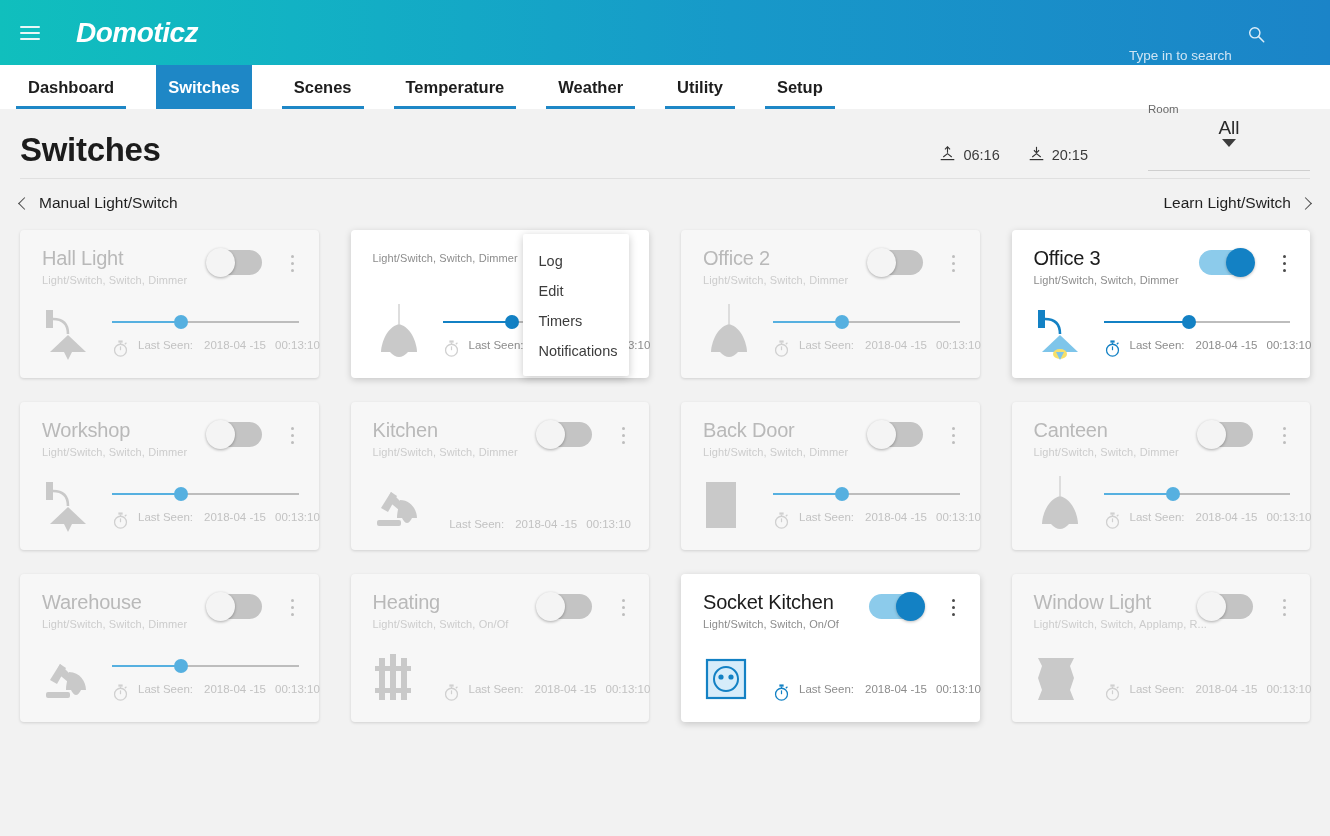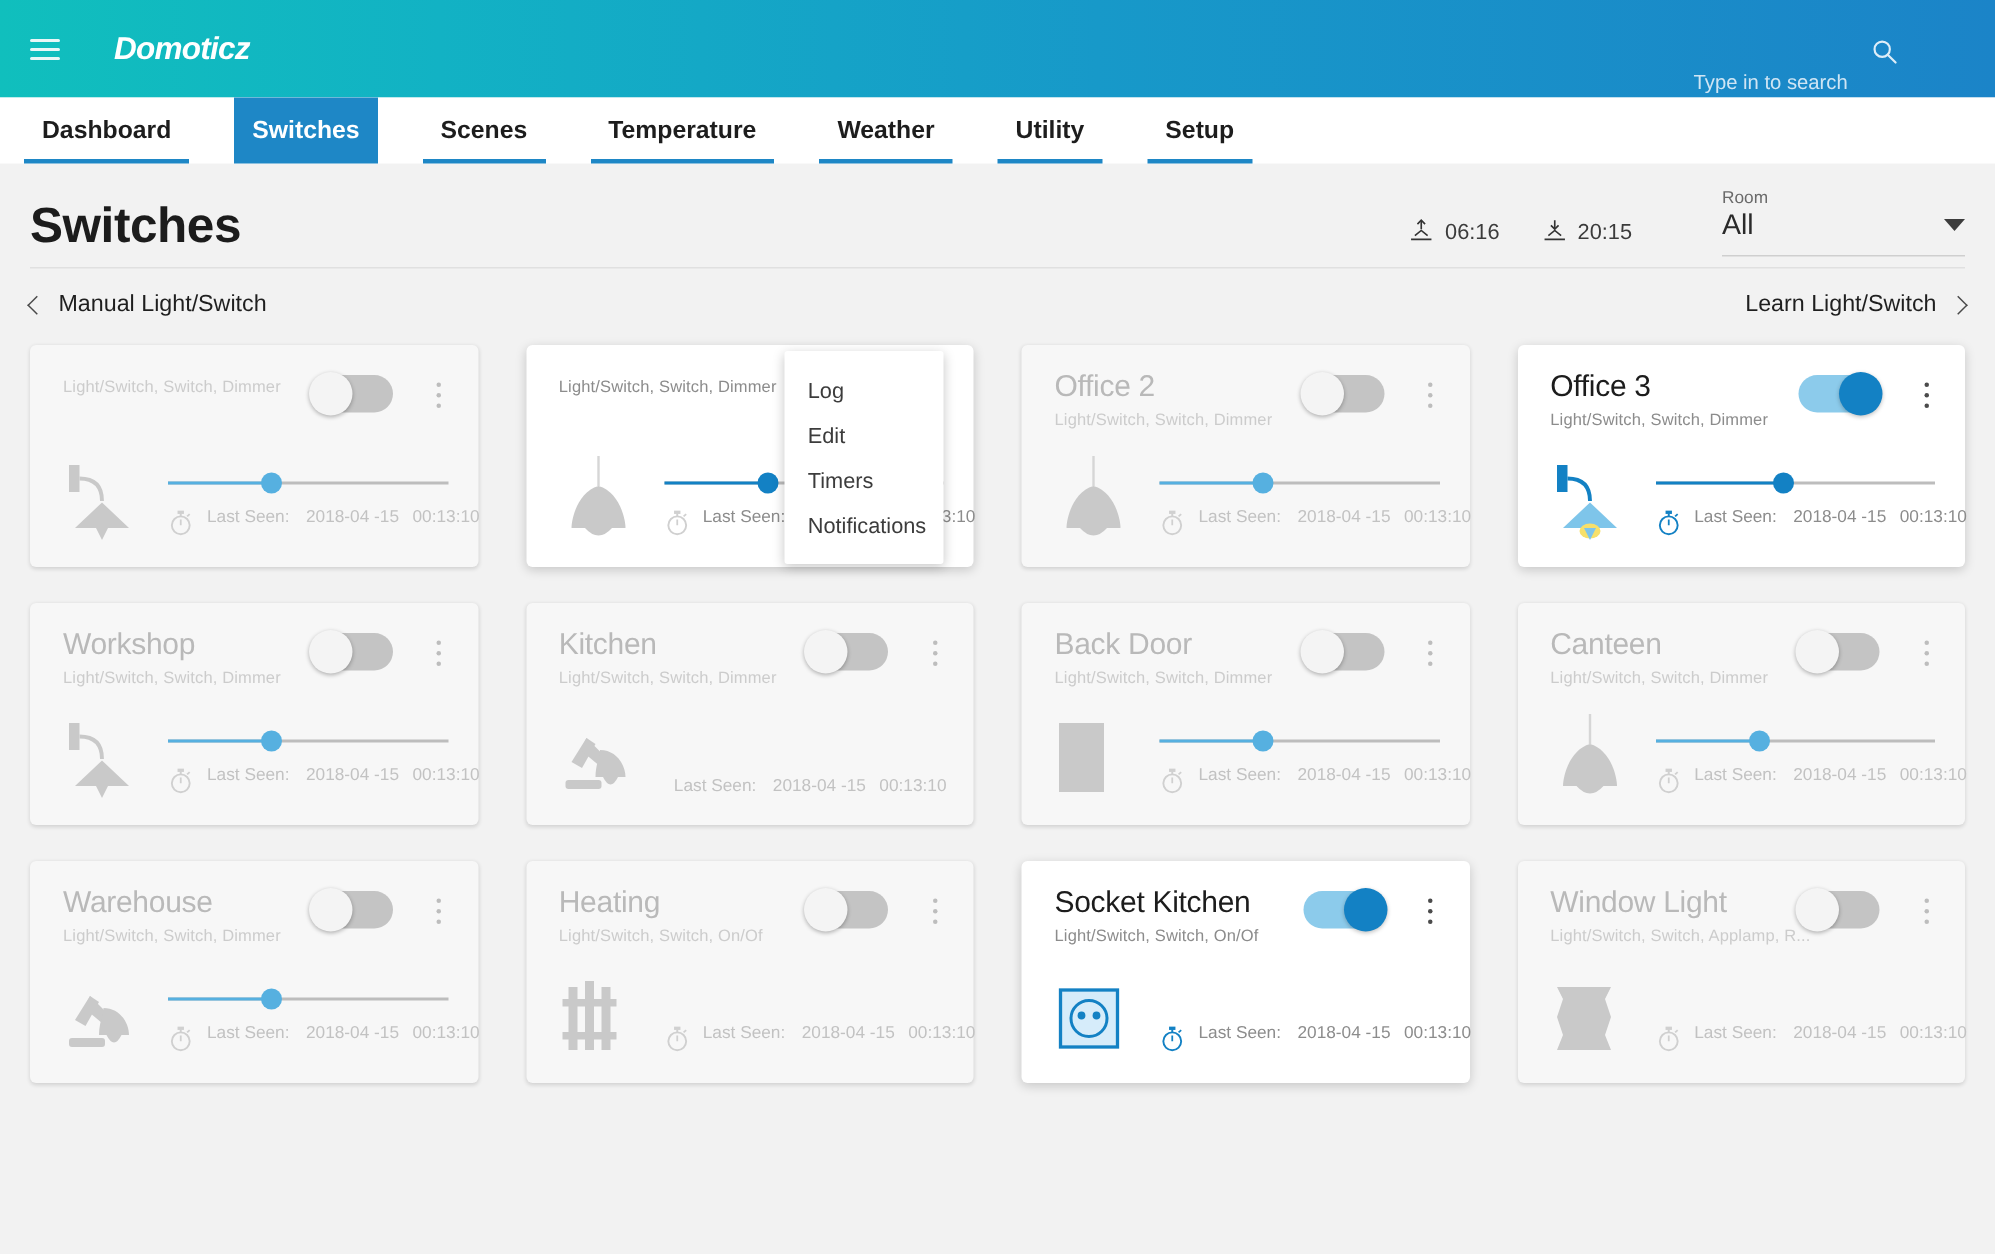--- a/index.html
+++ b/index.html
@@ -14,21 +14,21 @@
 
   
   .topbar{
     position:relative; height:65px;
     background:linear-gradient(90deg,#10bfbd 0%,#12b2c4 22%,#1799c9 55%,#1b84c8 100%);
     display:flex; align-items:center;
   }
   .hamburger{ width:20px; margin-left:20px; cursor:pointer; }
   .hamburger span{ display:block; height:2px; background:#e9f7f7; margin:4px 0; border-radius:1px; }
   .brand{
-    margin-left:36px; color:#ffffff; font-size:21px; font-weight:bold;
+    margin-left:36px; color:#ffffff; font-size:28px; font-weight:bold;
     font-style:italic; letter-spacing:-0.5px;
   }
   .search-wrap{ position:absolute; right:49px; top:26px; display:flex; align-items:flex-end;flex-direction:column; }
   .search-icon{ width:17px; height:17px; margin-right:16px; margin-bottom:3px; opacity:.95; }
   .search-field{ position:relative; width:152px; }
   .search-input{
     width:152px; background:transparent; border:none; outline:none;
     color:#eaf4fb; font-size:13.5px; font-family:"Liberation Sans",sans-serif;
     padding:0 0 4px 0;
   }
@@ -53,21 +53,21 @@
   .page{ padding:0 20px; }
   .page-head{
     position:relative; height:70px; border-bottom:1px solid #e0e0e0;
     display:flex; align-items:flex-end;
   }
   .page-title{ font-size:33px; font-weight:bold; color:#1c1c1c; padding-bottom:9px; letter-spacing:-.3px; }
   .suntimes{ position:absolute; right:222px; bottom:15px; display:flex; align-items:center; gap:28px; }
   .suntime{ display:flex; align-items:center; gap:7px; font-size:14.5px; color:#3b3b3b; }
   .room-select{ position:absolute; right:0px; bottom:7px; width:162px; cursor:pointer; }
   .room-label{ font-size:11.5px; color:#6a6a6a; margin-bottom:2px; }
-  .room-row{ display:flex; align-items:center; justify-content:space-between; border-bottom:1px solid #cfcfcf; padding-bottom:8px; }
+  .room-row{ display:flex; align-items:center; justify-content:space-between; border-bottom:1px solid #cfcfcf; padding-bottom:20px;flex-direction:column; }
   .room-value{ font-size:19px; color:#2a2a2a; }
   .caret{ width:0;height:0;border-left:7px solid transparent;border-right:7px solid transparent;border-top:8px solid #3d3d3d; margin-bottom:3px; }
 
   .subnav{ height:48px; display:flex; align-items:center; justify-content:space-between; }
   .subnav-left, .subnav-right{ display:flex; align-items:center; gap:10px; font-size:15.5px; color:#1f1f1f; cursor:pointer; }
   .chev{ display:inline-block; width:9px; height:9px; border-top:1.6px solid #4a4a4a; border-right:1.6px solid #4a4a4a; }
   .chev.left{ transform:rotate(-135deg); }
   .chev.right{ transform:rotate(45deg); }
 
   
@@ -224,20 +224,21 @@
       <span>Manual Light/Switch</span>
     </div>
     <div class="subnav-right">
       <span>Learn Light/Switch</span>
       <span class="chev right"></span>
     </div>
   </div>
 
   <div class="grid" id="grid">
       <div class="card">
+        <div class="card-title">Hall Light</div>
         <div class="card-sub">Light/Switch, Switch, Dimmer</div>
         <div class="toggle ">
           <div class="knob"></div>
         </div>
         <div class="kebab">
           <i></i>
           <i></i>
           <i></i>
         </div>
         <div class="device-icon"><svg viewBox="0 0 56 62">

